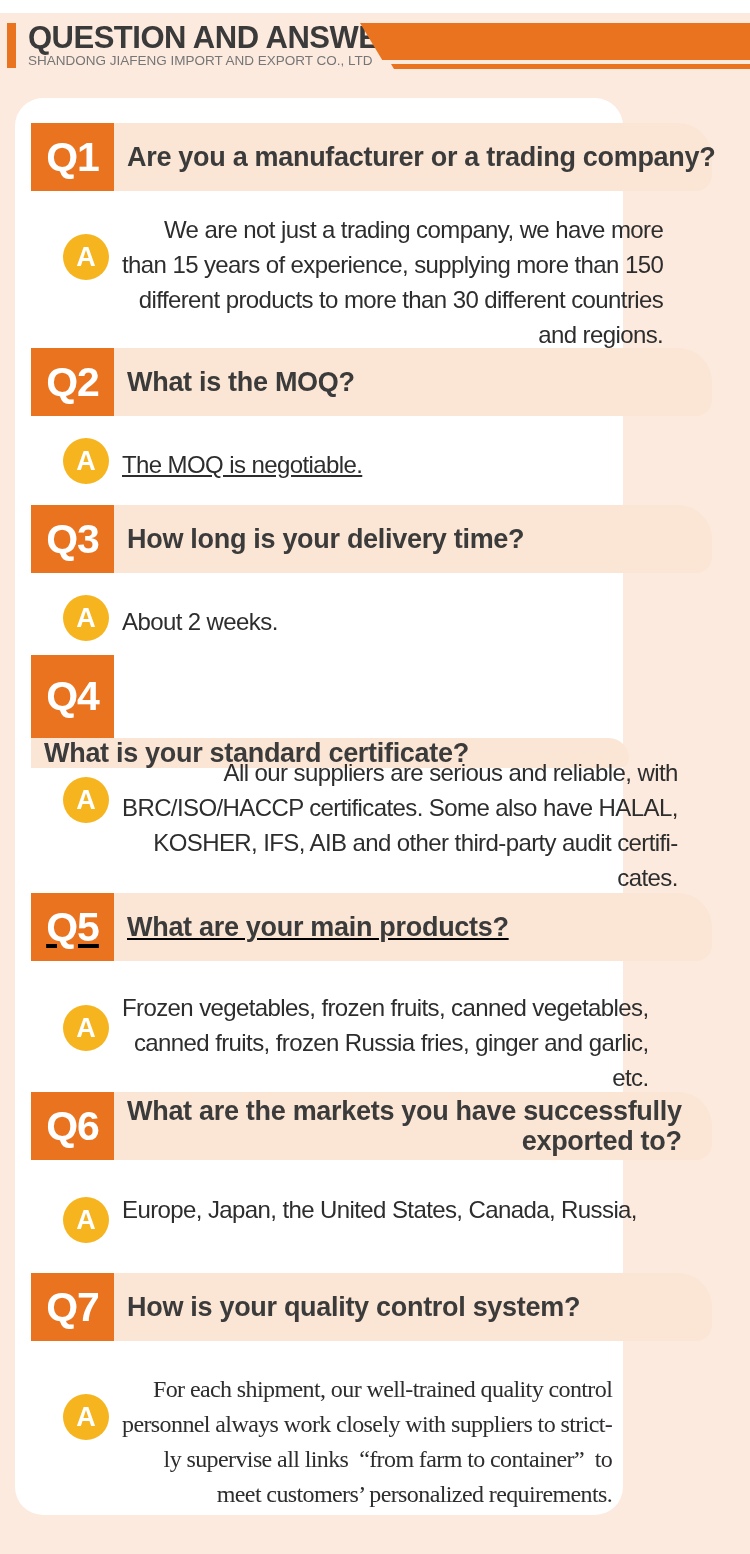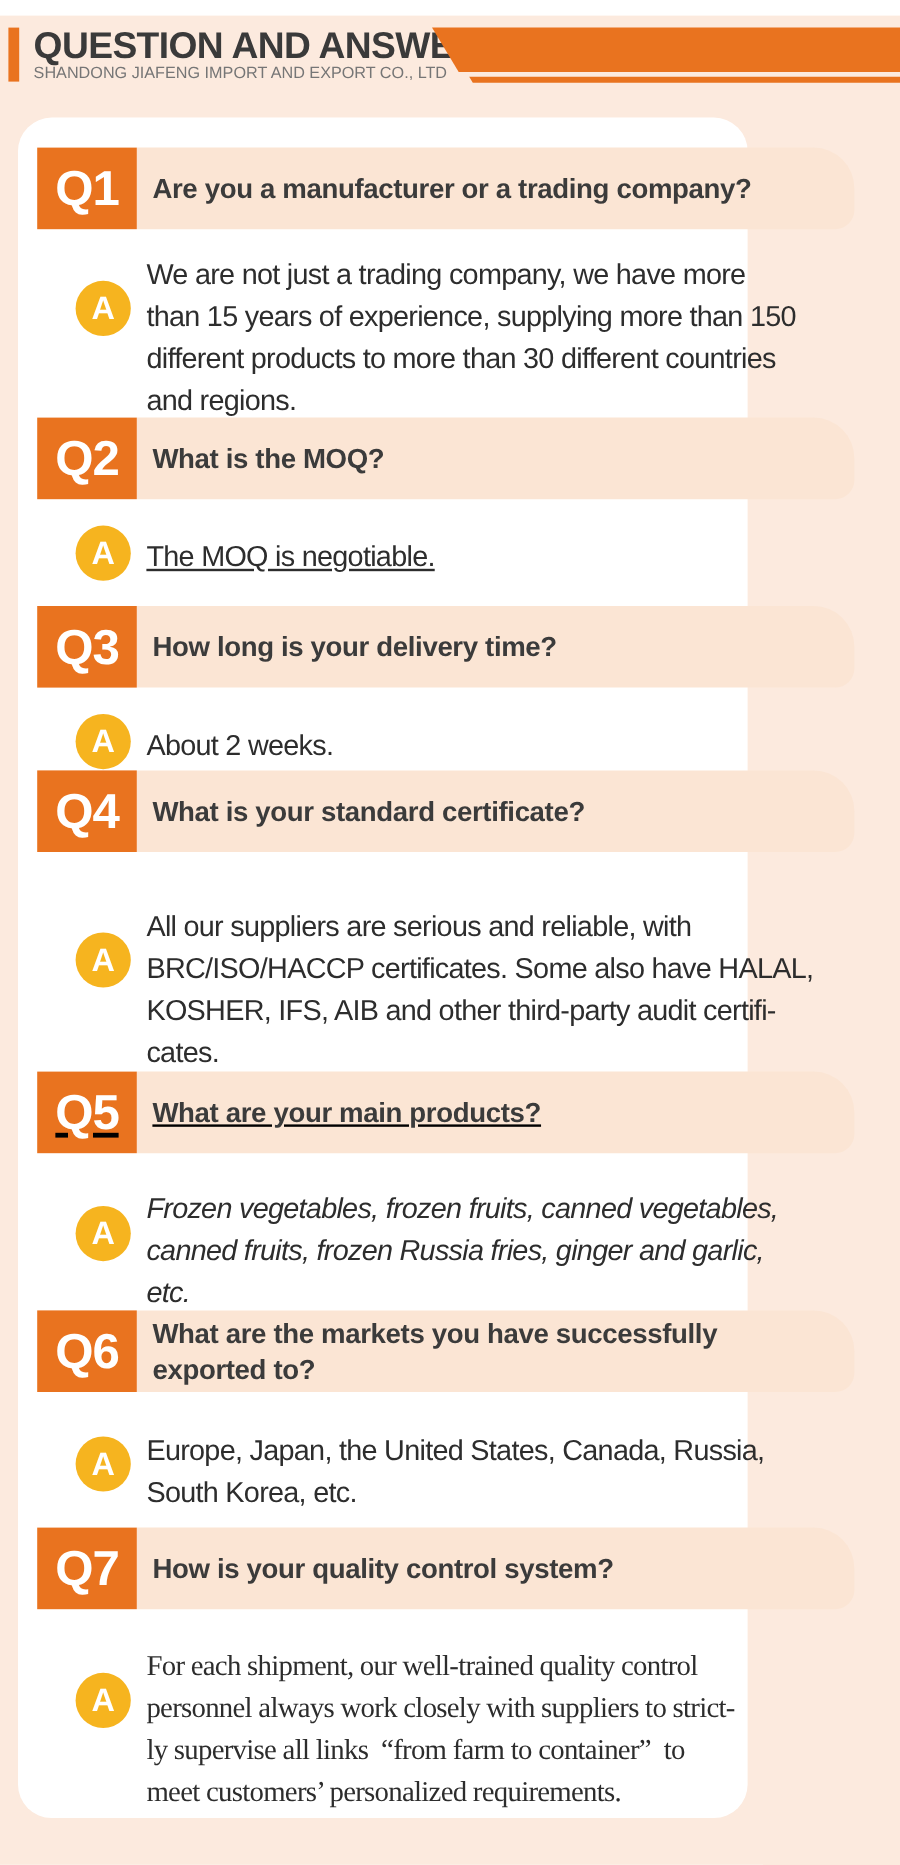--- a/index.html
+++ b/index.html
@@ -46,41 +46,41 @@
     transform:skewX(31deg);transform-origin:top left;
   }
   .ribbon-line{
     position:absolute;left:391px;top:64px;width:364px;height:5px;
     background:var(--orange);
     transform:skewX(31deg);transform-origin:top left;
   }
   
   .card{
     position:absolute;left:15px;top:98px;width:608px;height:1417px;
-    background:var(--card-bg);border-radius:28px;
+    background:var(--card-bg);border-radius:28px;text-align:right;
   }
   .qa-item{display:contents;}
   .q-row{
     position:absolute;left:16px;display:flex;align-items:stretch;height:68px;
   }
   .q-badge{
     width:83px;height:68px;background:var(--orange);
     display:flex;align-items:center;justify-content:center;
     flex:0 0 83px;z-index:2;
   }
   .q-num{
     color:#FFFFFF;font-weight:bold;font-size:41px;letter-spacing:-1px;
   }
   .q-bar{
     width:598px;height:68px;background:var(--question-bar-bg);
     border-radius:0 34px 16px 0;
     display:flex;align-items:center;
     padding-left:13px;box-sizing:border-box;
   }
-  .q-text{margin:0;font-size:23px;font-weight:bold;letter-spacing:-0.3px;color:var(--question-text);}
+  .q-text{margin:0;font-size:27px;font-weight:bold;letter-spacing:-0.3px;color:var(--question-text);}
   .q-line{line-height:30px;white-space:pre;}
   .a-badge{
     position:absolute;left:48px;width:46px;height:46px;border-radius:50%;
     background:var(--answer-yellow);
     display:flex;align-items:center;justify-content:center;
   }
   .a-label{color:#FFFFFF;font-weight:bold;font-size:27px;}
   .a-text{
     position:absolute;left:107px;
     font-size:24px;letter-spacing:-0.6px;color:var(--answer-text);
@@ -156,21 +156,21 @@
     </div>
     <div class="a-badge" style="top: 497px;">
       <span class="a-label">A</span>
     </div>
     <div class="a-text" style="top: 506px;">
           <div class="a-line">About 2 weeks.</div>
         </div>
   </section>
 
   <section class="qa-item">
-    <div class="q-row" style="top: 544px;">
+    <div class="q-row" style="top: 557px; flex-direction: column;">
       <div class="q-badge">
         <span class="q-num">Q4</span>
       </div>
       <div class="q-bar">
         <h2 class="q-text">
               <div class="q-line">What is your standard certificate?</div>
             </h2>
       </div>
     </div>
     <div class="a-badge" style="top: 679px;">
@@ -191,21 +191,21 @@
       </div>
       <div class="q-bar">
         <h2 class="q-text">
               <div class="q-line">What are your main products?</div>
             </h2>
       </div>
     </div>
     <div class="a-badge" style="top: 907px;">
       <span class="a-label">A</span>
     </div>
-    <div class="a-text" style="top: 892px; font-style: italic;">
+    <div class="a-text" style="top: 892px;">
           <div class="a-line">Frozen vegetables, frozen fruits, canned vegetables,</div>
           <div class="a-line">canned fruits, frozen Russia fries, ginger and garlic,</div>
           <div class="a-line">etc.</div>
         </div>
   </section>
 
   <section class="qa-item">
     <div class="q-row" style="top: 994px;">
       <div class="q-badge">
         <span class="q-num">Q6</span>
@@ -215,21 +215,20 @@
               <div class="q-line">What are the markets you have successfully</div>
               <div class="q-line">exported to?</div>
             </h2>
       </div>
     </div>
     <div class="a-badge" style="top: 1099px;">
       <span class="a-label">A</span>
     </div>
     <div class="a-text" style="top: 1094px;">
           <div class="a-line">Europe, Japan, the United States, Canada, Russia,</div>
-          <div class="a-line">South Korea, etc.</div>
         </div>
   </section>
 
   <section class="qa-item">
     <div class="q-row" style="top: 1175px;">
       <div class="q-badge">
         <span class="q-num">Q7</span>
       </div>
       <div class="q-bar">
         <h2 class="q-text">

